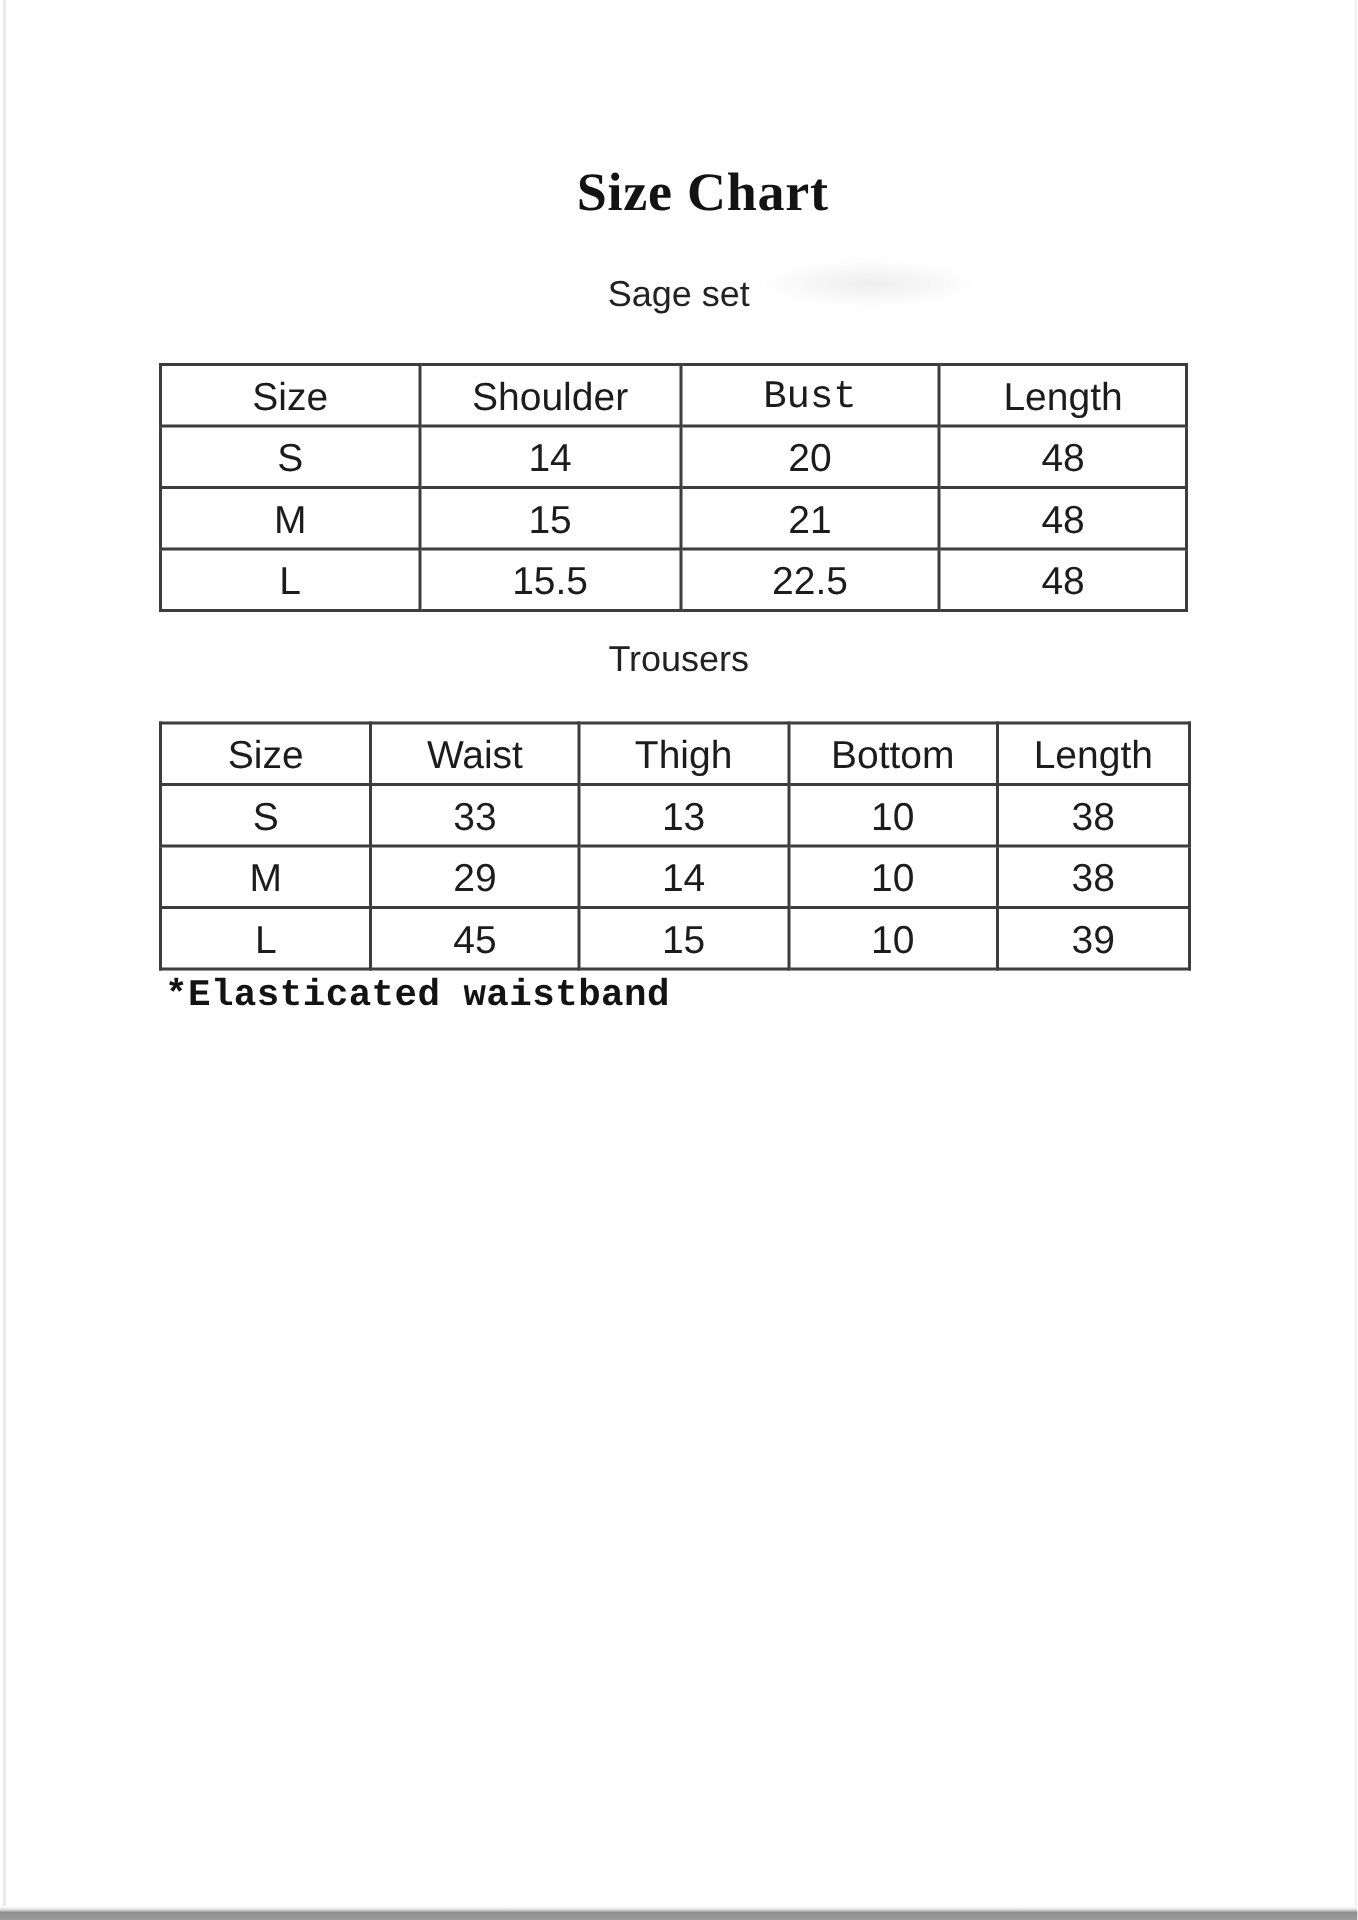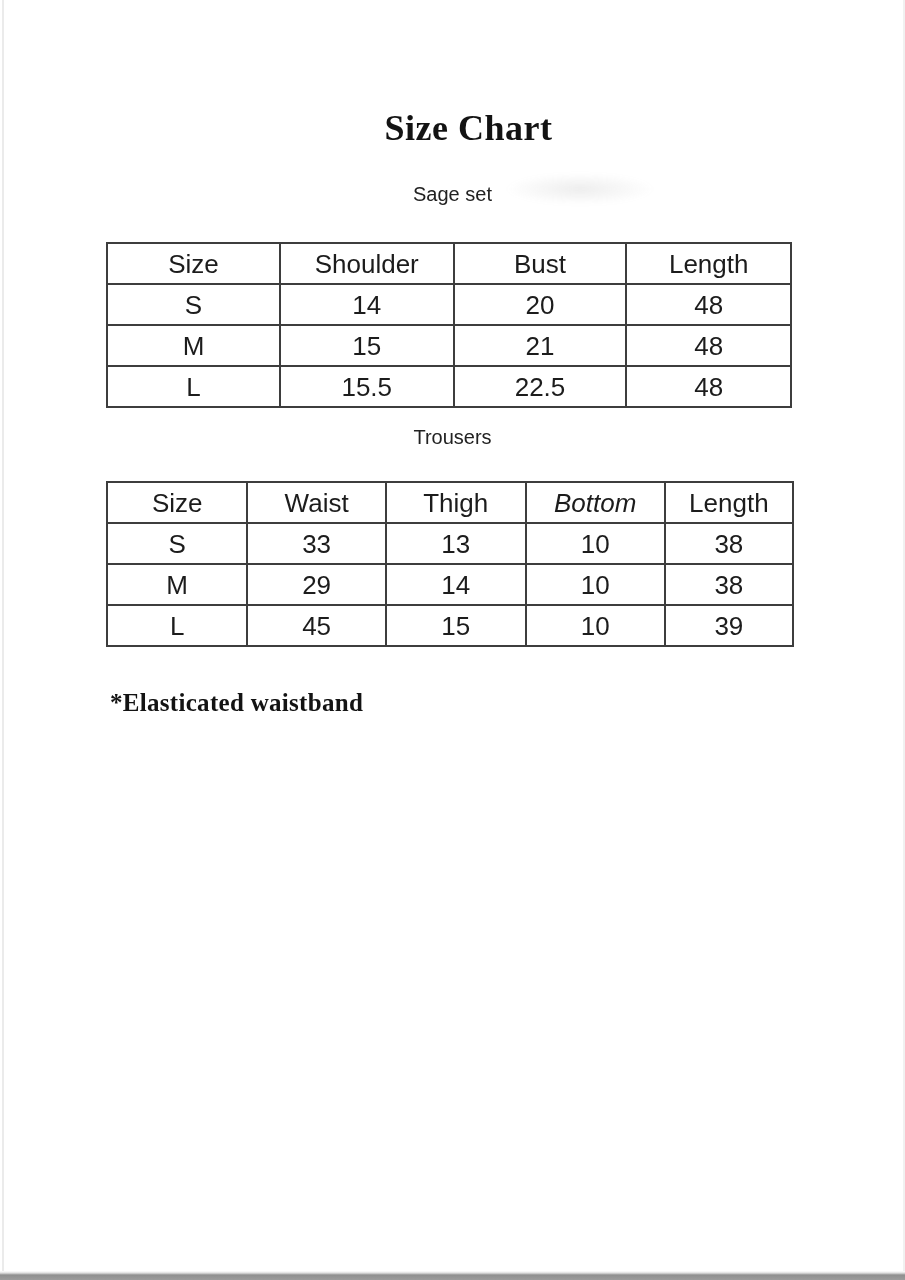--- a/index.html
+++ b/index.html
@@ -28,21 +28,21 @@
     font-size: 36px;
     letter-spacing: 0.5px;
     color: #131313;
     padding-left: 16px;
   }
   .table-caption {
     position: absolute;
     left: 0;
     width: 905px;
     text-align: center;
-    font-size: 20px;
+    font-size: 24px;
     color: #222222;
   }
   .caption-sage { top: 183px; }
   .caption-trousers { top: 426px; }
 
   
   .size-table {
     position: absolute;
     border-collapse: collapse;
     table-layout: fixed;
@@ -59,40 +59,40 @@
     line-height: 1;
     overflow: hidden;
   }
   .table-sage {
     left: 106px;
     top: 242px;
     width: 686px;
   }
   .table-sage th:nth-child(1) { width: 25.3%; }
   .table-sage th:nth-child(2) { width: 25.4%; }
-  .table-sage th:nth-child(3) { width: 25.3%; }
+  .table-sage th:nth-child(3) { width: 25.3%; font-family: Liberation Mono, monospace; }
   .table-sage th:nth-child(4) { width: 24.0%; }
 
   .table-trousers {
     left: 106px;
     top: 481px;
     width: 688px;
   }
   .table-trousers th:nth-child(1) { width: 20.5%; }
   .table-trousers th:nth-child(2) { width: 20.2%; }
   .table-trousers th:nth-child(3) { width: 20.4%; }
-  .table-trousers th:nth-child(4) { width: 20.3%; font-style: italic; }
+  .table-trousers th:nth-child(4) { width: 20.3%; }
   .table-trousers th:nth-child(5) { width: 18.6%; }
 
   
   .footnote {
     position: absolute;
     left: 110px;
-    top: 689px;
-    font-family: Liberation Serif, serif;
+    top: 649px;
+    font-family: Liberation Mono, monospace;
     font-weight: 700;
     font-size: 25px;
     letter-spacing: 0.3px;
     color: #131313;
   }
 
   
   .smudge {
     position: absolute;
     left: 505px;

